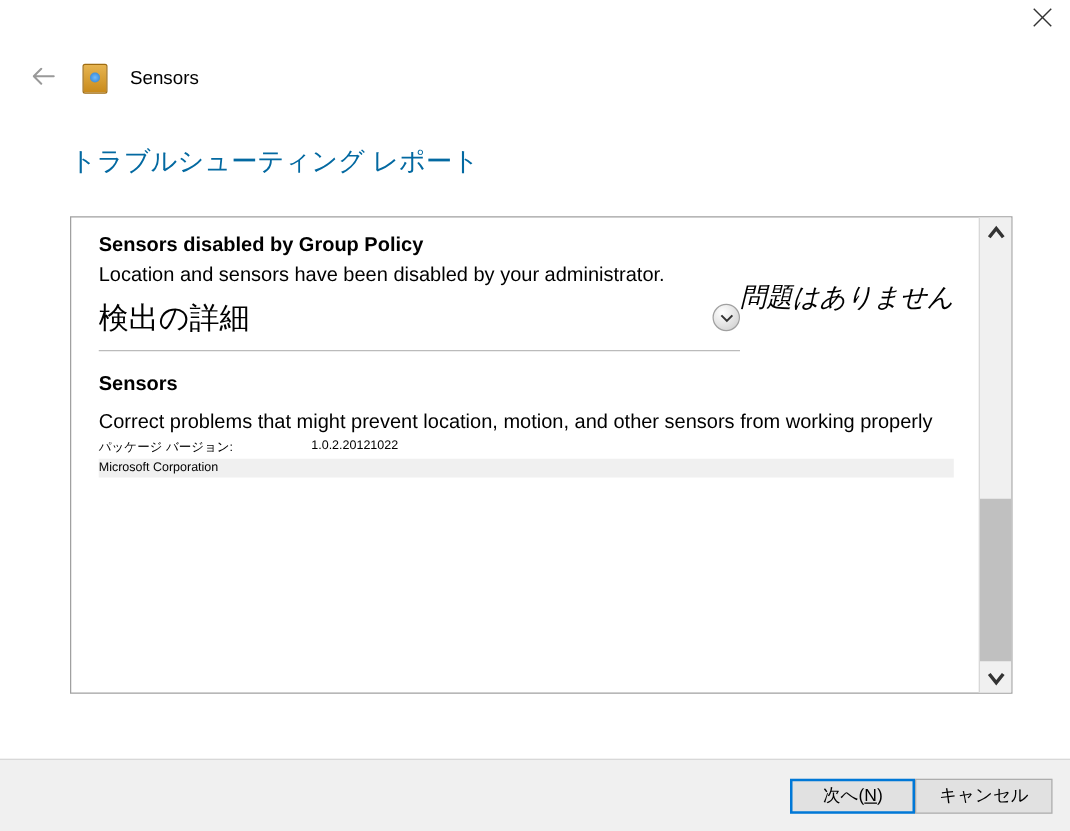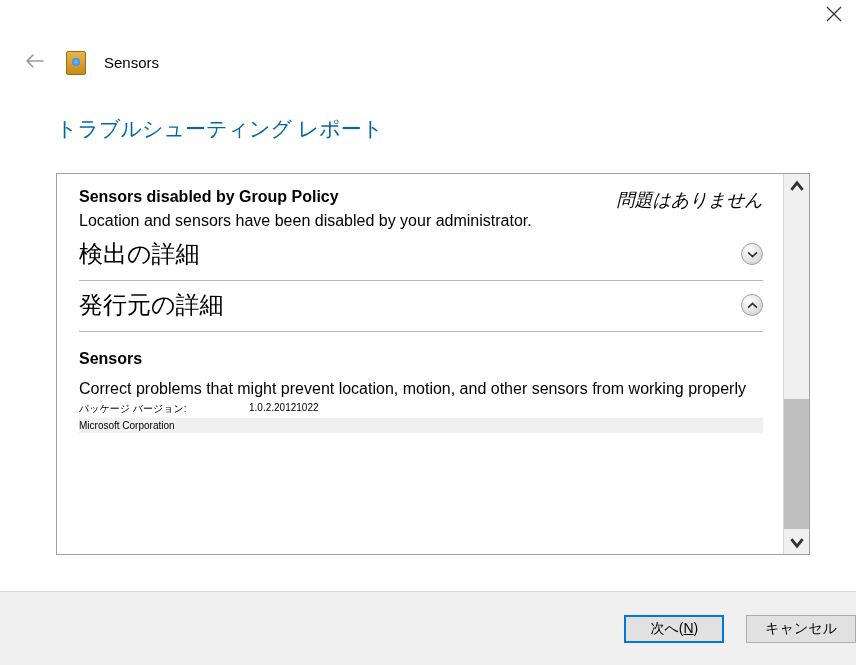--- a/index.html
+++ b/index.html
@@ -93,21 +93,21 @@
     .scroll-btn svg { width: 14px; height: 14px; }
     .scroll-thumb {
       width: 100%;
       background: #c0c0c0;
       flex-shrink: 0;
     }
     .scroll-spacer-top { height: 200px; }
     .thumb-area { display: flex; flex-direction: column; flex: 1; width: 100%; }
 
     .issue-title { font-weight: bold; font-size: 16px; margin-bottom: 6px; }
-    .issue-status { float: right; font-style: italic; font-size: 18px; }
+    .issue-status { float: right; font-style: italic; font-size: 21px; margin-top: 36px; }
     .issue-desc { font-size: 16px; }
 
     .section-row {
       border-bottom: 1px solid #bbb;
       padding: 8px 0 10px 0;
       display: flex;
       justify-content: space-between;
       align-items: center;
     }
     .section-title { font-size: 24px; font-weight: 500; }
@@ -127,27 +127,28 @@
     .pkg-name { font-weight: bold; font-size: 16px; margin-bottom: 10px; }
     .pkg-desc { font-size: 16px; margin-bottom: 0; line-height: 1.4; }
     .info-row { display: flex; font-size: 10px; padding: 2px 0; }
     .info-row.alt { background: #f0f0f0; }
     .info-label { width: 170px; }
     .info-value { }
 
     .button-bar {
       position: absolute;
       bottom: 0; left: 0; right: 0;
-      height: 74px;
+      height: 58px;
       border-top: 1px solid #d8d8d8;
       background: #f0f0f0;
       display: flex;
       justify-content: flex-end;
       align-items: center;
-      gap: 22px;
+      padding-right: 14px;
+      gap: 0;
     }
     .win-btn {
       min-width: 100px;
       height: 28px;
       padding: 0 18px;
       background: #e1e1e1;
       border: 1px solid #adadad;
       font-family: inherit;
       font-size: 14px;
       cursor: pointer;
@@ -191,28 +192,20 @@
 
       <div class="section-row">
         <span class="section-title">検出の詳細</span>
         <span class="expand-btn">
           <svg viewBox="0 0 10 10">
               <path d="M1 3 L5 7 L9 3" stroke="#333" stroke-width="1.5" fill="none"></path>
             </svg>
         </span>
       </div>
 
-      <div class="section-row">
-        <span class="section-title">発行元の詳細</span>
-        <span class="expand-btn">
-          <svg viewBox="0 0 10 10">
-              <path d="M1 7 L5 3 L9 7" stroke="#333" stroke-width="1.5" fill="none"></path>
-            </svg>
-        </span>
-      </div>
 
       <div class="publisher-block">
         <div class="pkg-name">Sensors</div>
         <div class="pkg-desc">Correct problems that might prevent location, motion, and other sensors from working properly</div>
         <div class="info-row">
           <span class="info-label">パッケージ バージョン:</span>
           <span class="info-value">1.0.2.20121022</span>
         </div>
         <div class="info-row alt">
           <span class="info-value">Microsoft Corporation</span>

